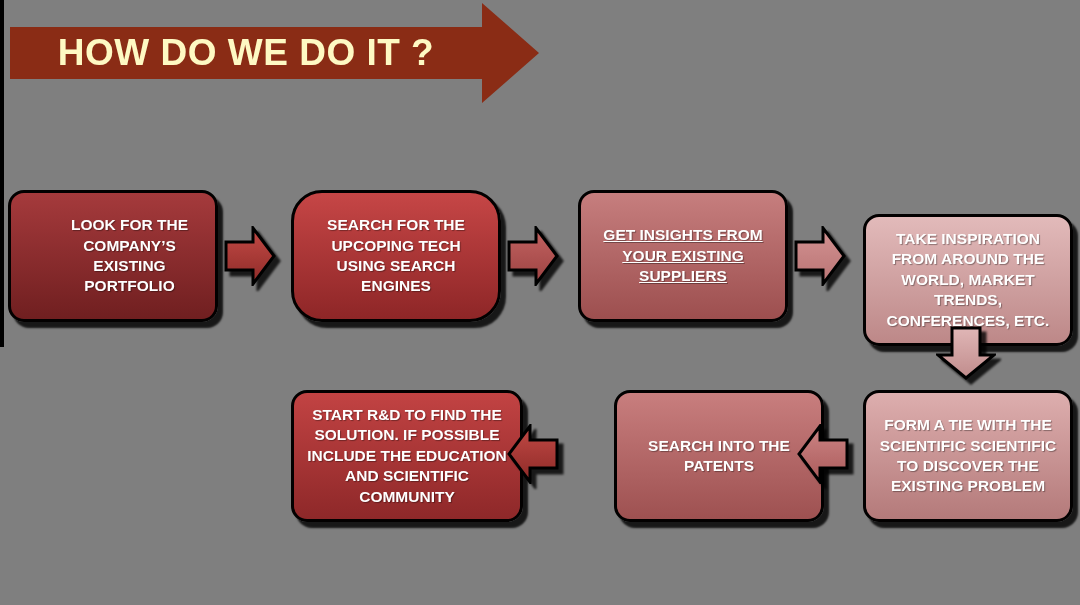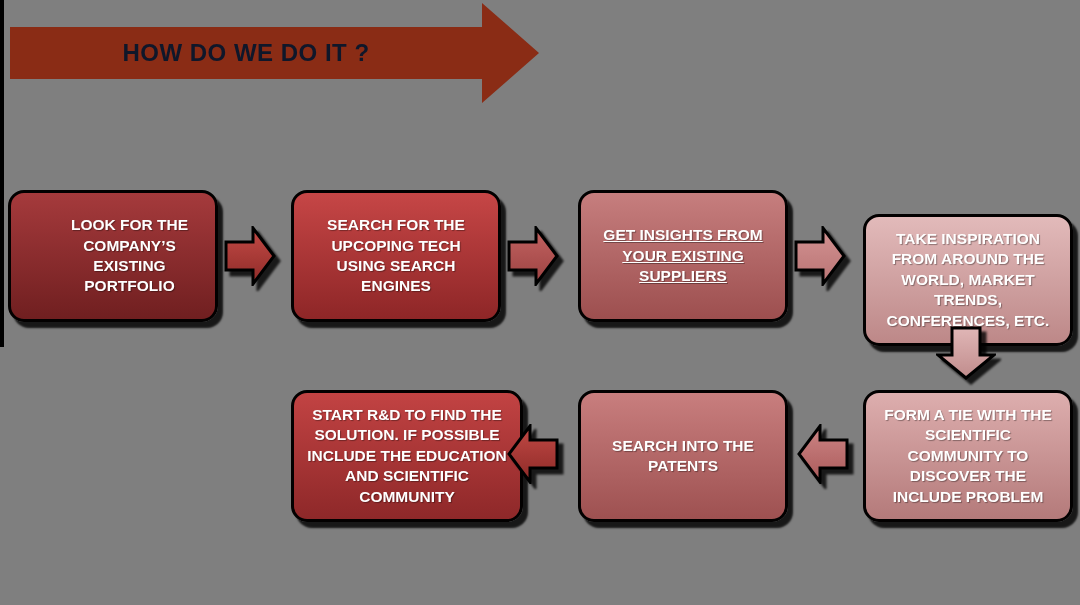--- a/index.html
+++ b/index.html
@@ -5,21 +5,21 @@
   html,body{margin:0;padding:0;background:#2b2b2b;}
   .slide{
     position:relative;width:1080px;height:605px;overflow:hidden;
     font-family:"Liberation Sans",sans-serif;
   }
   .edge-strip{position:absolute;left:0;top:0;width:4px;height:347px;}
   .title-svg{position:absolute;left:0;top:0;}
   .title-text{
     position:absolute;left:10px;top:27px;width:472px;height:52px;
     display:flex;align-items:center;justify-content:center;
-    color:#0f172a;font-weight:bold;font-size:24px;letter-spacing:.5px;
+    color:#fef9c3;font-weight:bold;font-size:37px;letter-spacing:.5px;
     white-space:nowrap;
   }
   .box{
     position:absolute;width:210px;height:132px;box-sizing:border-box;
     border:3px solid #020000;border-radius:16px;
     box-shadow:5px 6px 2px rgba(0,0,0,.82);
     display:flex;align-items:center;justify-content:center;
     padding:6px 12px;text-align:center;
     color:#ffffff;font-weight:bold;font-size:15.5px;line-height:1.32;
     text-shadow:1px 1px 1px rgba(0,0,0,.35);
@@ -47,33 +47,33 @@
   <div class="edge-strip" style="background-color: rgb(0, 0, 0);"></div>
 
   <svg class="title-svg" width="545" height="110">
     <polygon points="10,27 482,27 482,3 539,53 482,103 482,79 10,79" fill="#8a2c15"></polygon>
   </svg>
   <div class="title-text">HOW DO WE DO IT ?</div>
 
   <div class="box b1" style="background: linear-gradient(rgb(165, 58, 60) 0%, rgb(112, 31, 32) 100%); padding-left: 45px;">
     <span>LOOK FOR THE COMPANY’S EXISTING PORTFOLIO</span>
   </div>
-  <div class="box b2" style="background: linear-gradient(rgb(198, 70, 70) 0%, rgb(142, 38, 39) 100%);">
+  <div class="box b2" style="background: linear-gradient(rgb(198, 70, 70) 0%, rgb(142, 38, 39) 100%); border-radius: 31px;">
     <span>SEARCH FOR THE UPCOPING TECH USING SEARCH ENGINES</span>
   </div>
   <div class="box b3" style="background: linear-gradient(rgb(198, 126, 126) 0%, rgb(157, 79, 79) 100%);">
     <span>GET INSIGHTS FROM YOUR EXISTING SUPPLIERS</span>
   </div>
   <div class="box b4" style="background: linear-gradient(rgb(226, 186, 186) 0%, rgb(189, 136, 136) 100%);">
     <span>TAKE INSPIRATION FROM AROUND THE WORLD, MARKET TRENDS, CONFERENCES, ETC.</span>
   </div>
   <div class="box b5" style="background: linear-gradient(rgb(221, 174, 174) 0%, rgb(180, 122, 122) 100%);">
-    <span>FORM A TIE WITH THE SCIENTIFIC COMMUNITY TO DISCOVER THE INCLUDE PROBLEM</span>
+    <span>FORM A TIE WITH THE SCIENTIFIC SCIENTIFIC TO DISCOVER THE EXISTING PROBLEM</span>
   </div>
-  <div class="box b6" style="background: linear-gradient(rgb(200, 126, 126) 0%, rgb(158, 81, 81) 100%);">
+  <div class="box b6" style="background: linear-gradient(rgb(200, 126, 126) 0%, rgb(158, 81, 81) 100%); margin-left: 36px;">
     <span>SEARCH INTO THE PATENTS</span>
   </div>
   <div class="box b7" style="background: linear-gradient(rgb(194, 67, 67) 0%, rgb(142, 40, 41) 100%);">
     <span>START R&amp;D TO FIND THE SOLUTION. IF POSSIBLE INCLUDE THE EDUCATION AND SCIENTIFIC COMMUNITY</span>
   </div>
 
   <svg class="arrow a1" width="52" height="60">
     <defs>
         <linearGradient id="g0" x1="0" y1="0" x2="0" y2="1">
       <stop offset="0" stop-color="#c44a46"></stop>

